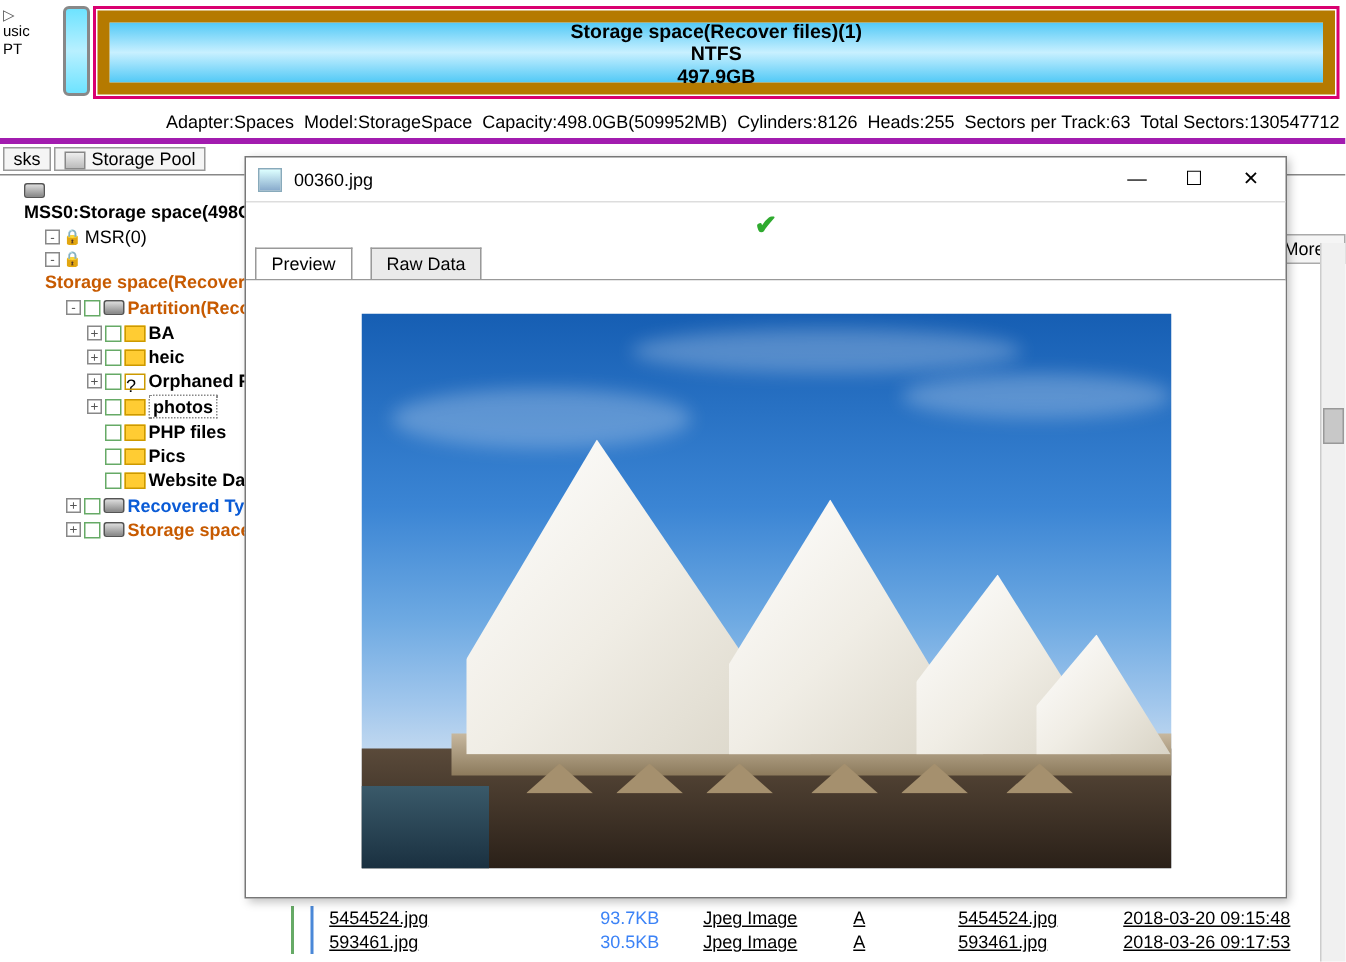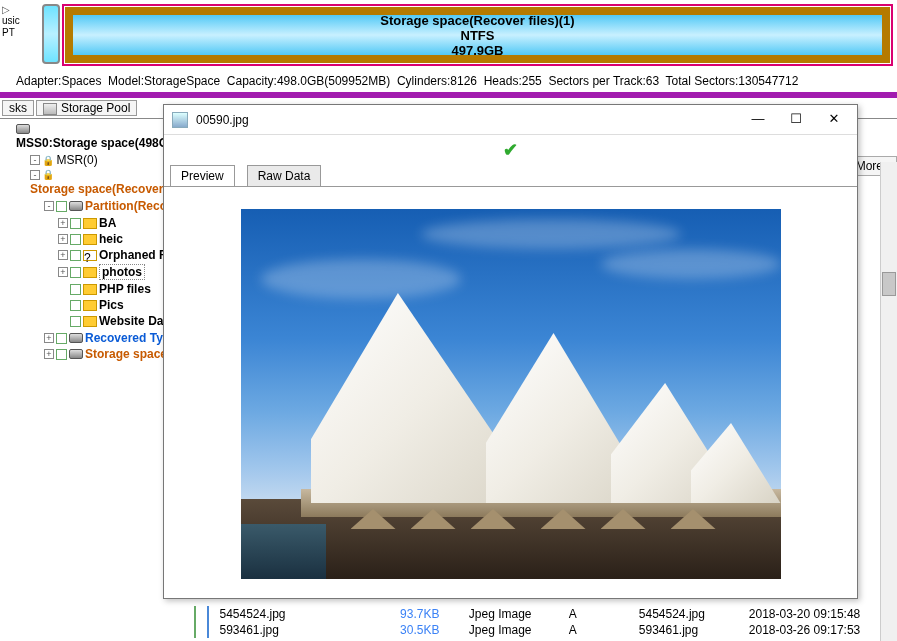--- a/index.html
+++ b/index.html
@@ -4,21 +4,21 @@
 <style>
   * { box-sizing: border-box; }
   html, body { margin:0; padding:0; font-family: "Segoe UI", Tahoma, sans-serif; font-size:12px; color:#000; background:#fff; width:897px; height:641px; overflow:hidden; }
   .top-area { height:70px; display:flex; }
   .left-strip { width:40px; padding:4px 2px; }
   .left-strip .chev { font-size:10px; color:#555; }
   .left-strip .txt { font-size:10px; line-height:12px; }
   .vbar { width:18px; height:60px; margin:4px 2px; border:2px solid #888; border-radius:4px; background:linear-gradient(to bottom,#6ee3ff,#b8f0ff,#6ee3ff); }
   .disk-block { flex:1; margin:4px 4px 4px 0; border:2px solid #d90070; padding:1px; }
   .disk-inner { border:8px solid #b57a00; background:linear-gradient(to bottom,#52c9f6,#c8f0ff 50%,#52c9f6); height:100%; display:flex; flex-direction:column; align-items:center; justify-content:center; font-weight:bold; font-size:13px; }
-  .info-line { padding:4px 16px; border-bottom:6px solid #a21caf; font-size:12px; }
+  .info-line { padding:4px 4px; border-bottom:4px solid #a21caf; font-size:12px;text-align:right; }
   .tabs-row { display:flex; gap:2px; padding:2px; border-bottom:1px solid #888; }
   .tabbtn { border:1px solid #999; padding:0 6px; display:flex; align-items:flex-end; gap:4px; background:#f5f5f5; font-size:12px; }
   .tabbtn .ic { width:14px; height:12px; background:linear-gradient(#eee,#bbb); border:1px solid #888; }
   .more-btn { position:absolute; right:0; top:136px; padding:2px 6px; border:1px solid #aaa; background:#f5f5f5; font-size:12px;margin-top:20px; }
   .main { display:flex; height:calc(641px - 70px - 24px - 20px); position:relative; }
   .tree { width:165px; padding:4px 2px; overflow:hidden; font-size:12px; white-space:nowrap; }
   .tree ul { list-style:none; margin:0; padding-left:14px; }
   .tree li { padding:1px 0; display:flex; align-items:center; gap:2px; }
   .tree li>ul { flex-basis:100%; }
   .tree li.wrap { flex-wrap:wrap; }
@@ -26,21 +26,21 @@
   .chk { width:11px; height:11px; border:1px solid #6a6; background:#fff; }
   .fld { width:14px; height:11px; background:#ffcc33; border:1px solid #cc9900; }
   .dsk { width:14px; height:10px; background:linear-gradient(#ddd,#888); border:1px solid #555; border-radius:2px; }
   .lock { color:#cc7700; font-size:10px; }
   .lbl-selected { background:#fff; border:1px dotted #888; padding:0 2px; font-weight:bold; }
   .blue { color:#0a5bd6; }
   .orange { color:#c75a00; font-weight:bold; }
   
   .filelist { position:absolute; left:190px; right:0; bottom:0; height:40px; font-size:12px; }
   .filelist table { border-collapse:collapse; width:100%; }
-  .filelist td { padding:1px 4px; }
+  .filelist td { padding:1px 4px;text-decoration:underline; }
   .filelist .chk2 { width:11px; height:11px; border:1px solid #6a6; }
   .filelist .fic { width:14px; height:14px; border:1px solid #4a88d8; background:linear-gradient(#bcdcff,#4a88d8); }
   .size { color:#3b82f6; text-align:right; width:70px; display:inline-block; }
   
   .win { position:absolute; left:163px; top:104px; width:695px; height:495px; border:1px solid #777; background:#fff; box-shadow:2px 2px 6px rgba(0,0,0,0.25); display:flex; flex-direction:column; }
   .titlebar { height:30px; display:flex; align-items:center; padding:0 8px; gap:8px; border-bottom:1px solid #ddd; }
   .titlebar .ticon { width:16px; height:16px; border:1px solid #8ab; background:linear-gradient(#dff,#8ac); }
   .titlebar .spacer { flex:1; }
   .winbtn { width:30px; height:22px; text-align:center; cursor:pointer; font-size:13px; line-height:20px; }
   .statusbar { text-align:center; padding:4px 0; display:flex; justify-content:center; align-items:center; gap:6px; }
@@ -223,21 +223,21 @@
   </div>
 </div>
 
 <div class="vscroll">
     <div class="thumb"></div>
   </div>
 
 <div class="win">
   <div class="titlebar">
     <span class="ticon"></span>
-    <span>00590.jpg</span>
+    <span>00360.jpg</span>
     <span class="spacer"></span>
     <span class="winbtn">—</span>
     <span class="winbtn">☐</span>
     <span class="winbtn">✕</span>
   </div>
   <div class="statusbar">
     <span class="chkmark">✔</span>
   </div>
   <div class="wintabs">
     <div class="wintab active"><span>Preview</span></div>

